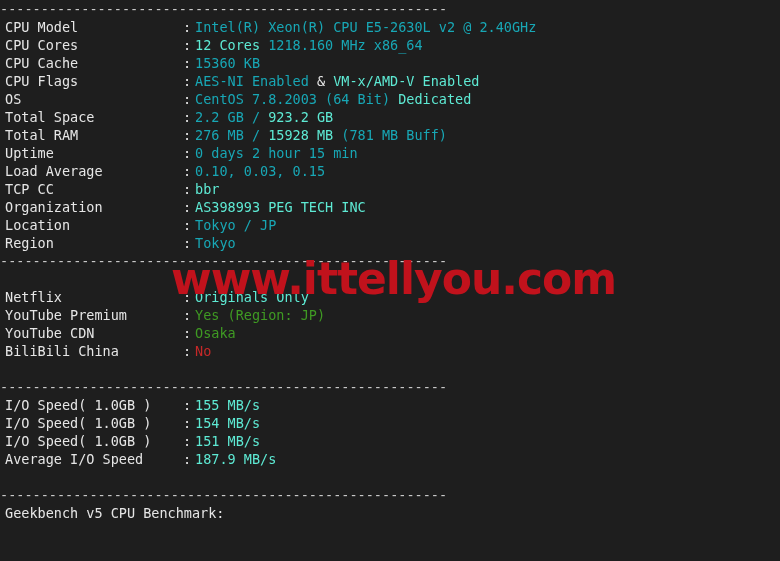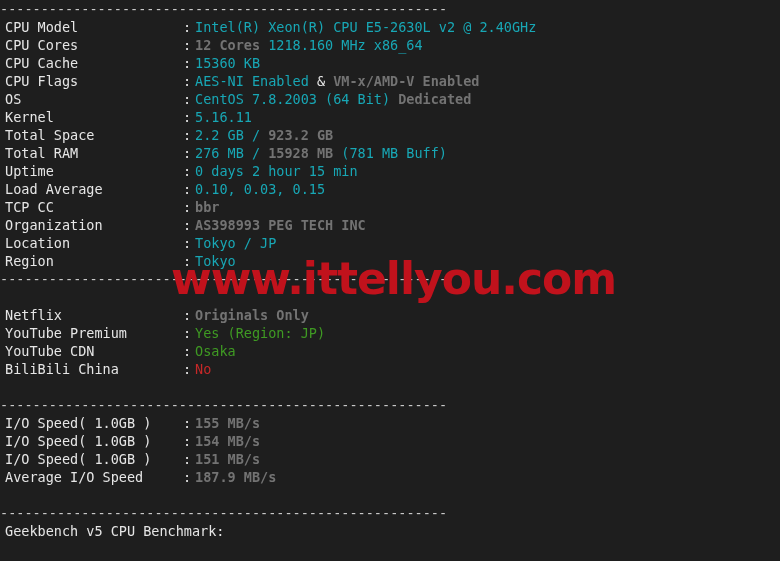--- a/index.html
+++ b/index.html
@@ -45,21 +45,21 @@
     display: inline-block;
     width: 178px;
     color: #e6e6e6;
   }
   .colon {
     display: inline-block;
     width: 12px;
     color: #e6e6e6;
   }
   .cy { color: #18a7b5; }
-  .or { color: #737373; font-weight: bold; }
+  .or { color: #5eead4; }
   .gr { color: #3f9a23; }
   .rd { color: #c62828; }
   .wh { color: #e6e6e6; }
   .blank { height: 18px; }
   #watermark {
     position: absolute;
     left: 171px;
     top: 257px;
     font-family: "DejaVu Sans", "Liberation Sans", sans-serif;
     font-weight: bold;
@@ -77,21 +77,20 @@
 <div id="terminal">
 
   <div class="sep">-------------------------------------------------------</div>
 
   <div id="sysinfo">
       <div class="line"><span class="lbl">CPU Model</span><span class="colon">:</span><span class="cy">Intel(R) Xeon(R) CPU E5-2630L v2 @ 2.40GHz</span></div>
       <div class="line"><span class="lbl">CPU Cores</span><span class="colon">:</span><span class="or">12 Cores</span><span class="cy"> 1218.160 MHz x86_64</span></div>
       <div class="line"><span class="lbl">CPU Cache</span><span class="colon">:</span><span class="cy">15360 KB</span></div>
       <div class="line"><span class="lbl">CPU Flags</span><span class="colon">:</span><span class="cy">AES-NI Enabled</span><span class="wh"> &amp; </span><span class="or">VM-x/AMD-V Enabled</span></div>
       <div class="line"><span class="lbl">OS</span><span class="colon">:</span><span class="cy">CentOS 7.8.2003 (64 Bit)</span><span class="wh"> </span><span class="or">Dedicated</span></div>
-      <div class="line"><span class="lbl">Kernel</span><span class="colon">:</span><span class="cy">5.16.11</span></div>
       <div class="line"><span class="lbl">Total Space</span><span class="colon">:</span><span class="cy">2.2 GB</span><span class="cy"> / </span><span class="or">923.2 GB</span></div>
       <div class="line"><span class="lbl">Total RAM</span><span class="colon">:</span><span class="cy">276 MB</span><span class="cy"> / </span><span class="or">15928 MB</span><span class="cy"> (781 MB Buff)</span></div>
       <div class="line"><span class="lbl">Uptime</span><span class="colon">:</span><span class="cy">0 days 2 hour 15 min</span></div>
       <div class="line"><span class="lbl">Load Average</span><span class="colon">:</span><span class="cy">0.10, 0.03, 0.15</span></div>
       <div class="line"><span class="lbl">TCP CC</span><span class="colon">:</span><span class="or">bbr</span></div>
       <div class="line"><span class="lbl">Organization</span><span class="colon">:</span><span class="or">AS398993 PEG TECH INC</span></div>
       <div class="line"><span class="lbl">Location</span><span class="colon">:</span><span class="cy">Tokyo / JP</span></div>
       <div class="line"><span class="lbl">Region</span><span class="colon">:</span><span class="cy">Tokyo</span></div>
     </div>
 

